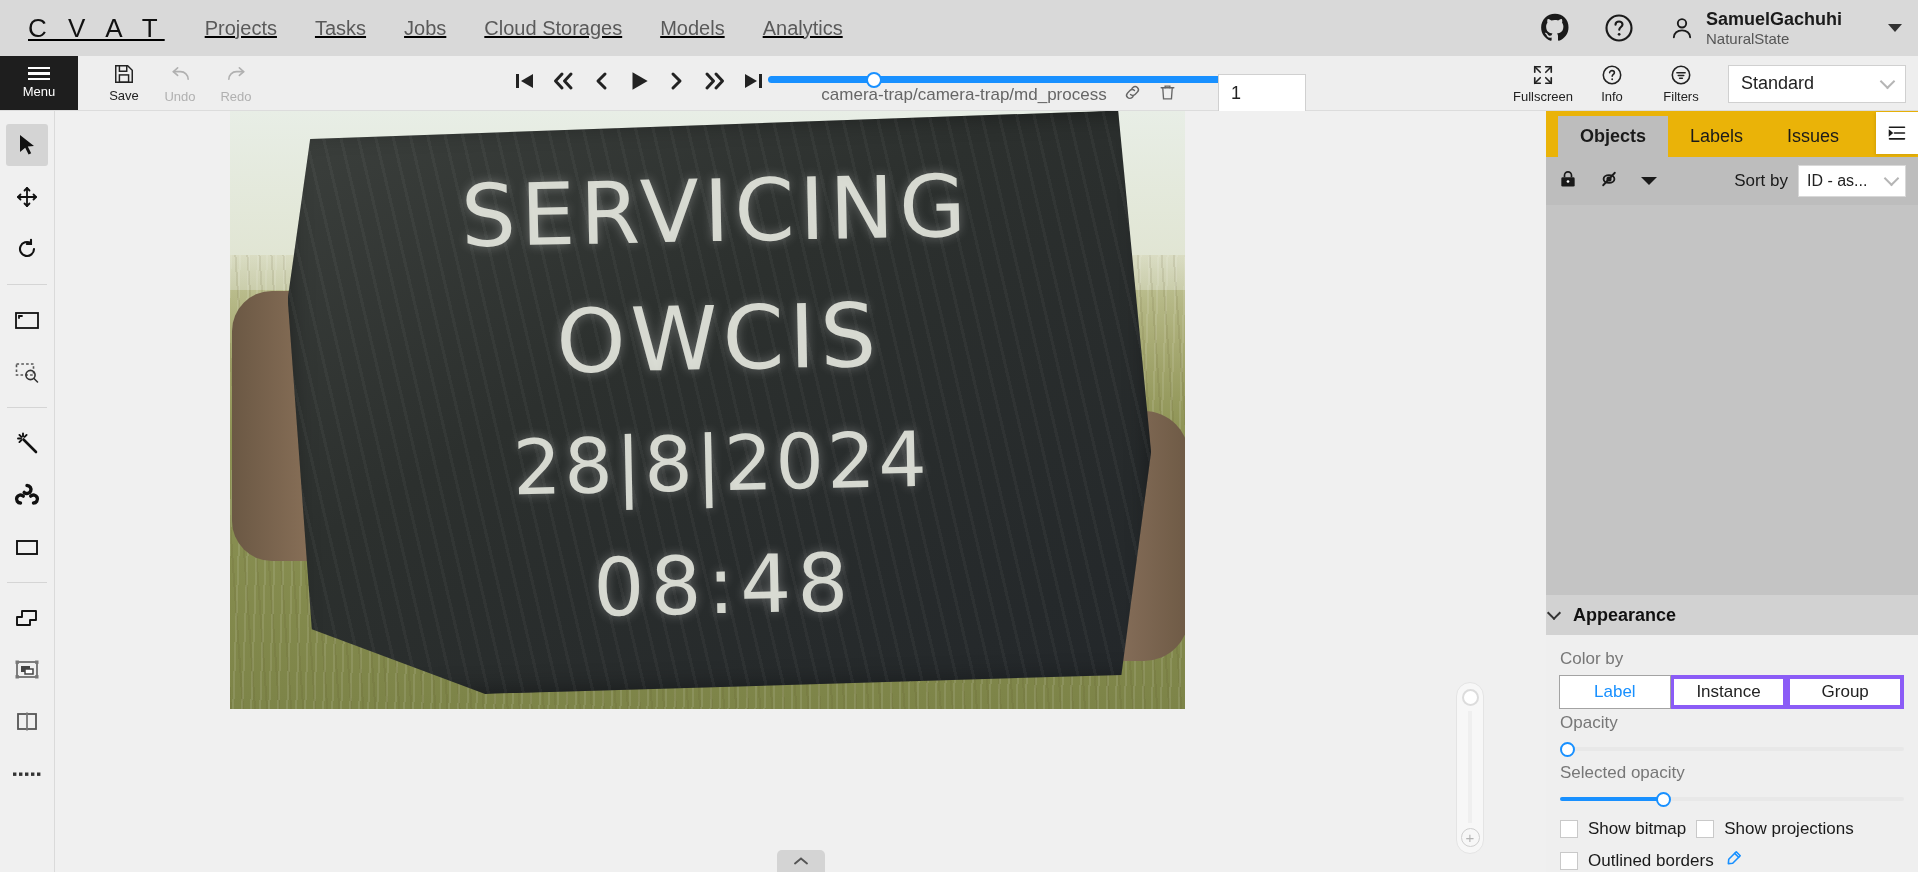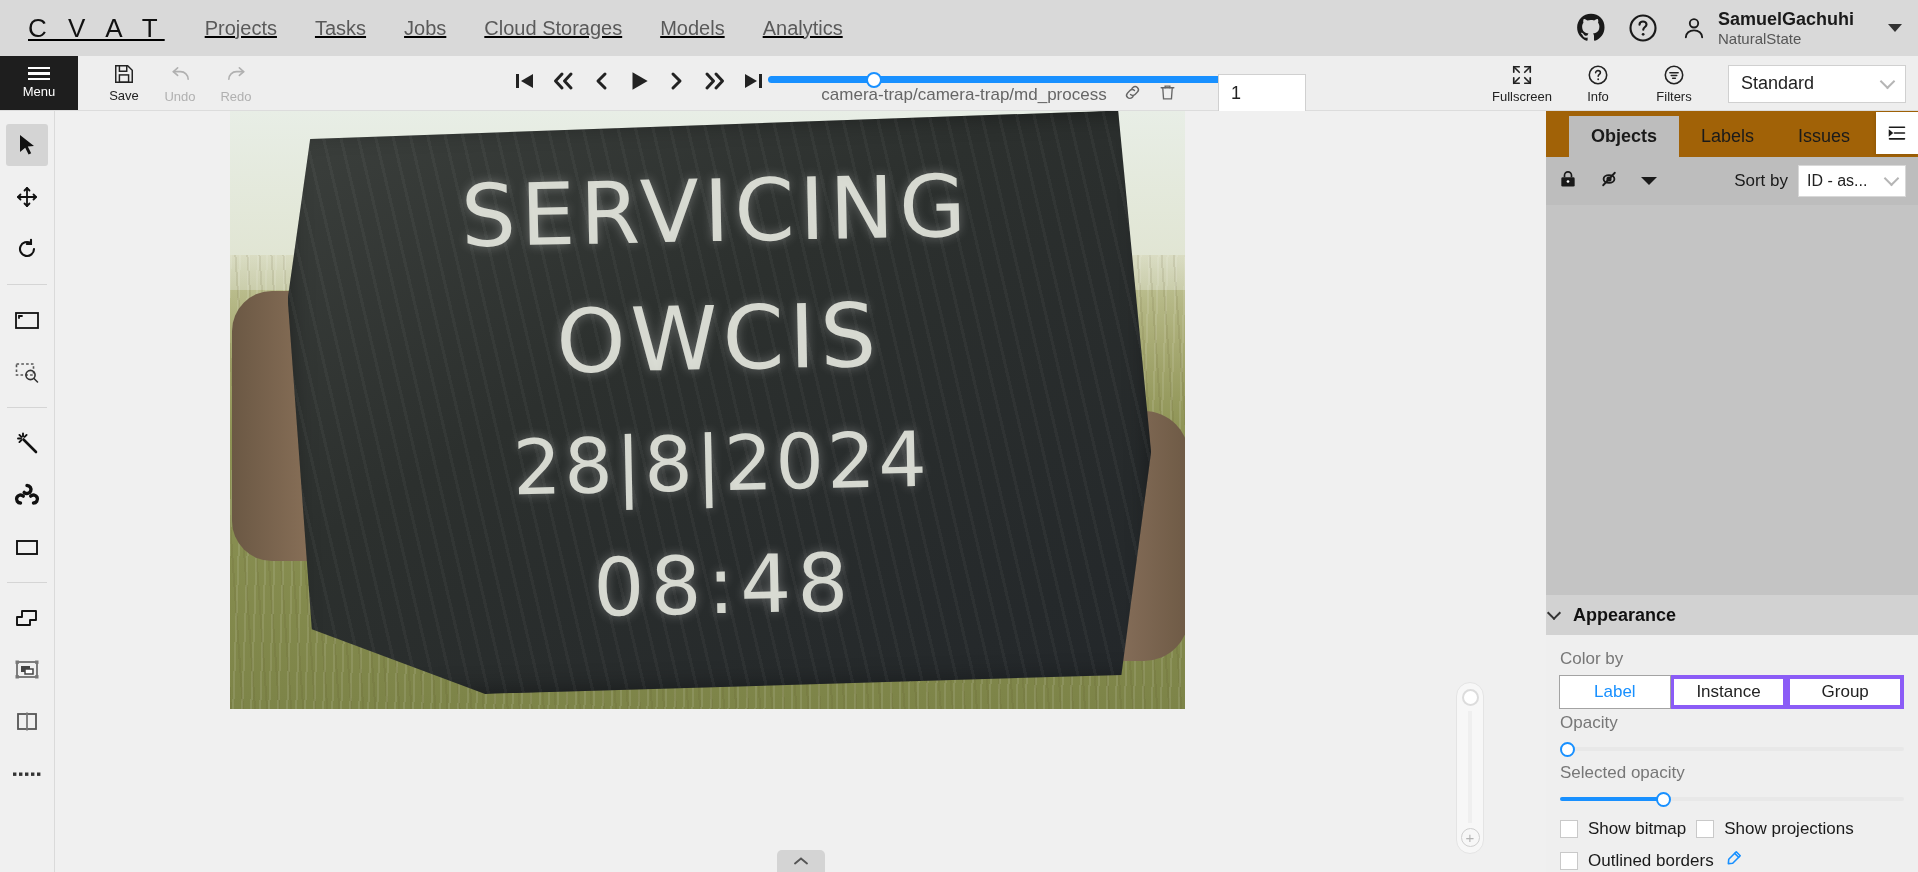--- a/index.html
+++ b/index.html
@@ -19,21 +19,21 @@
   .logo {
     font-size: 26px; letter-spacing: 7px; color: #111;
     margin-left: 28px; margin-right: 40px; font-weight: 400;
   }
   .navlink {
     font-size: 20px; color: #5a5a5a; margin-right: 38px;
     cursor: pointer; white-space: nowrap;
   }
   .nav-right {
     position: absolute; right: 10px; top: 0; height: 56px;
-    display: flex; align-items: center; gap: 22px;
+    display: flex; align-items: center; gap: 34px;
   }
   .nav-icon { width: 30px; height: 30px; cursor: pointer; }
   .user-block { display: flex; align-items: center; gap: 10px; cursor: pointer; }
   .user-text { display: flex; flex-direction: column; line-height: 1.15; }
   .user-name { font-size: 18px; font-weight: bold; color: #1a1a1a; }
   .user-org { font-size: 15px; color: #555; }
   .caret-down {
     width: 0; height: 0; border-left: 7px solid transparent;
     border-right: 7px solid transparent; border-top: 8px solid #333;
     margin-left: 12px; margin-right: 6px;
@@ -87,21 +87,21 @@
 
   .frame-input {
     position: absolute; left: 1218px; top: 18px;
     width: 88px; height: 38px; background: #fff;
     border: 1px solid #d0d0d0; display: flex; align-items: center;
     padding-left: 12px; font-size: 18px; color: #222; cursor: text;
   }
 
   .tb-right {
     position: absolute; right: 12px; top: 0; height: 55px;
-    display: flex; align-items: center; gap: 12px;
+    display: flex; align-items: center; gap: 5px;
   }
   .tb-right .tb-item { width: 64px; }
   .workspace-select {
     width: 178px; height: 38px; background: #fff; border: 1px solid #d0d0d0;
     display: flex; align-items: center; justify-content: space-between;
     padding: 0 12px; font-size: 18px; color: #222; cursor: pointer; margin-left: 10px;
   }
   .chev {
     width: 11px; height: 11px; border-right: 2px solid #b5b5b5;
     border-bottom: 2px solid #b5b5b5; transform: rotate(45deg); margin-bottom: 5px;
@@ -181,21 +181,21 @@
              font-size: 15px; color: #b4b4b4; cursor: pointer; line-height: 1; }
   .canvas-collapse {
     position: absolute; bottom: 0; left: 50%; transform: translateX(-50%);
     width: 48px; height: 22px; background: #d4d4d4;
     border-radius: 5px 5px 0 0; display: flex; align-items: center;
     justify-content: center; cursor: pointer;
   }
 
   
   .rightpanel { width: 372px; background: #c4c4c4; display: flex; flex-direction: column; }
-  .rp-tabs { display: flex; align-items: flex-end; height: 46px; background: #a16207; padding-left: 23px; }
+  .rp-tabs { display: flex; align-items: flex-end; height: 46px; background: #eab308; padding-left: 12px; }
   .rp-tab {
     padding: 10px 22px; font-size: 18px; color: #1a1a1a;
     cursor: pointer; background: transparent;
   }
   .rp-tab.active { background: #bdbdbd; font-weight: bold; }
   .collapse-btn {
     position: absolute; right: 0; top: 112px; width: 42px; height: 42px;
     background: #fff; display: flex; align-items: center; justify-content: center;
     cursor: pointer; box-shadow: -1px 1px 3px rgba(0,0,0,0.10);
   }

